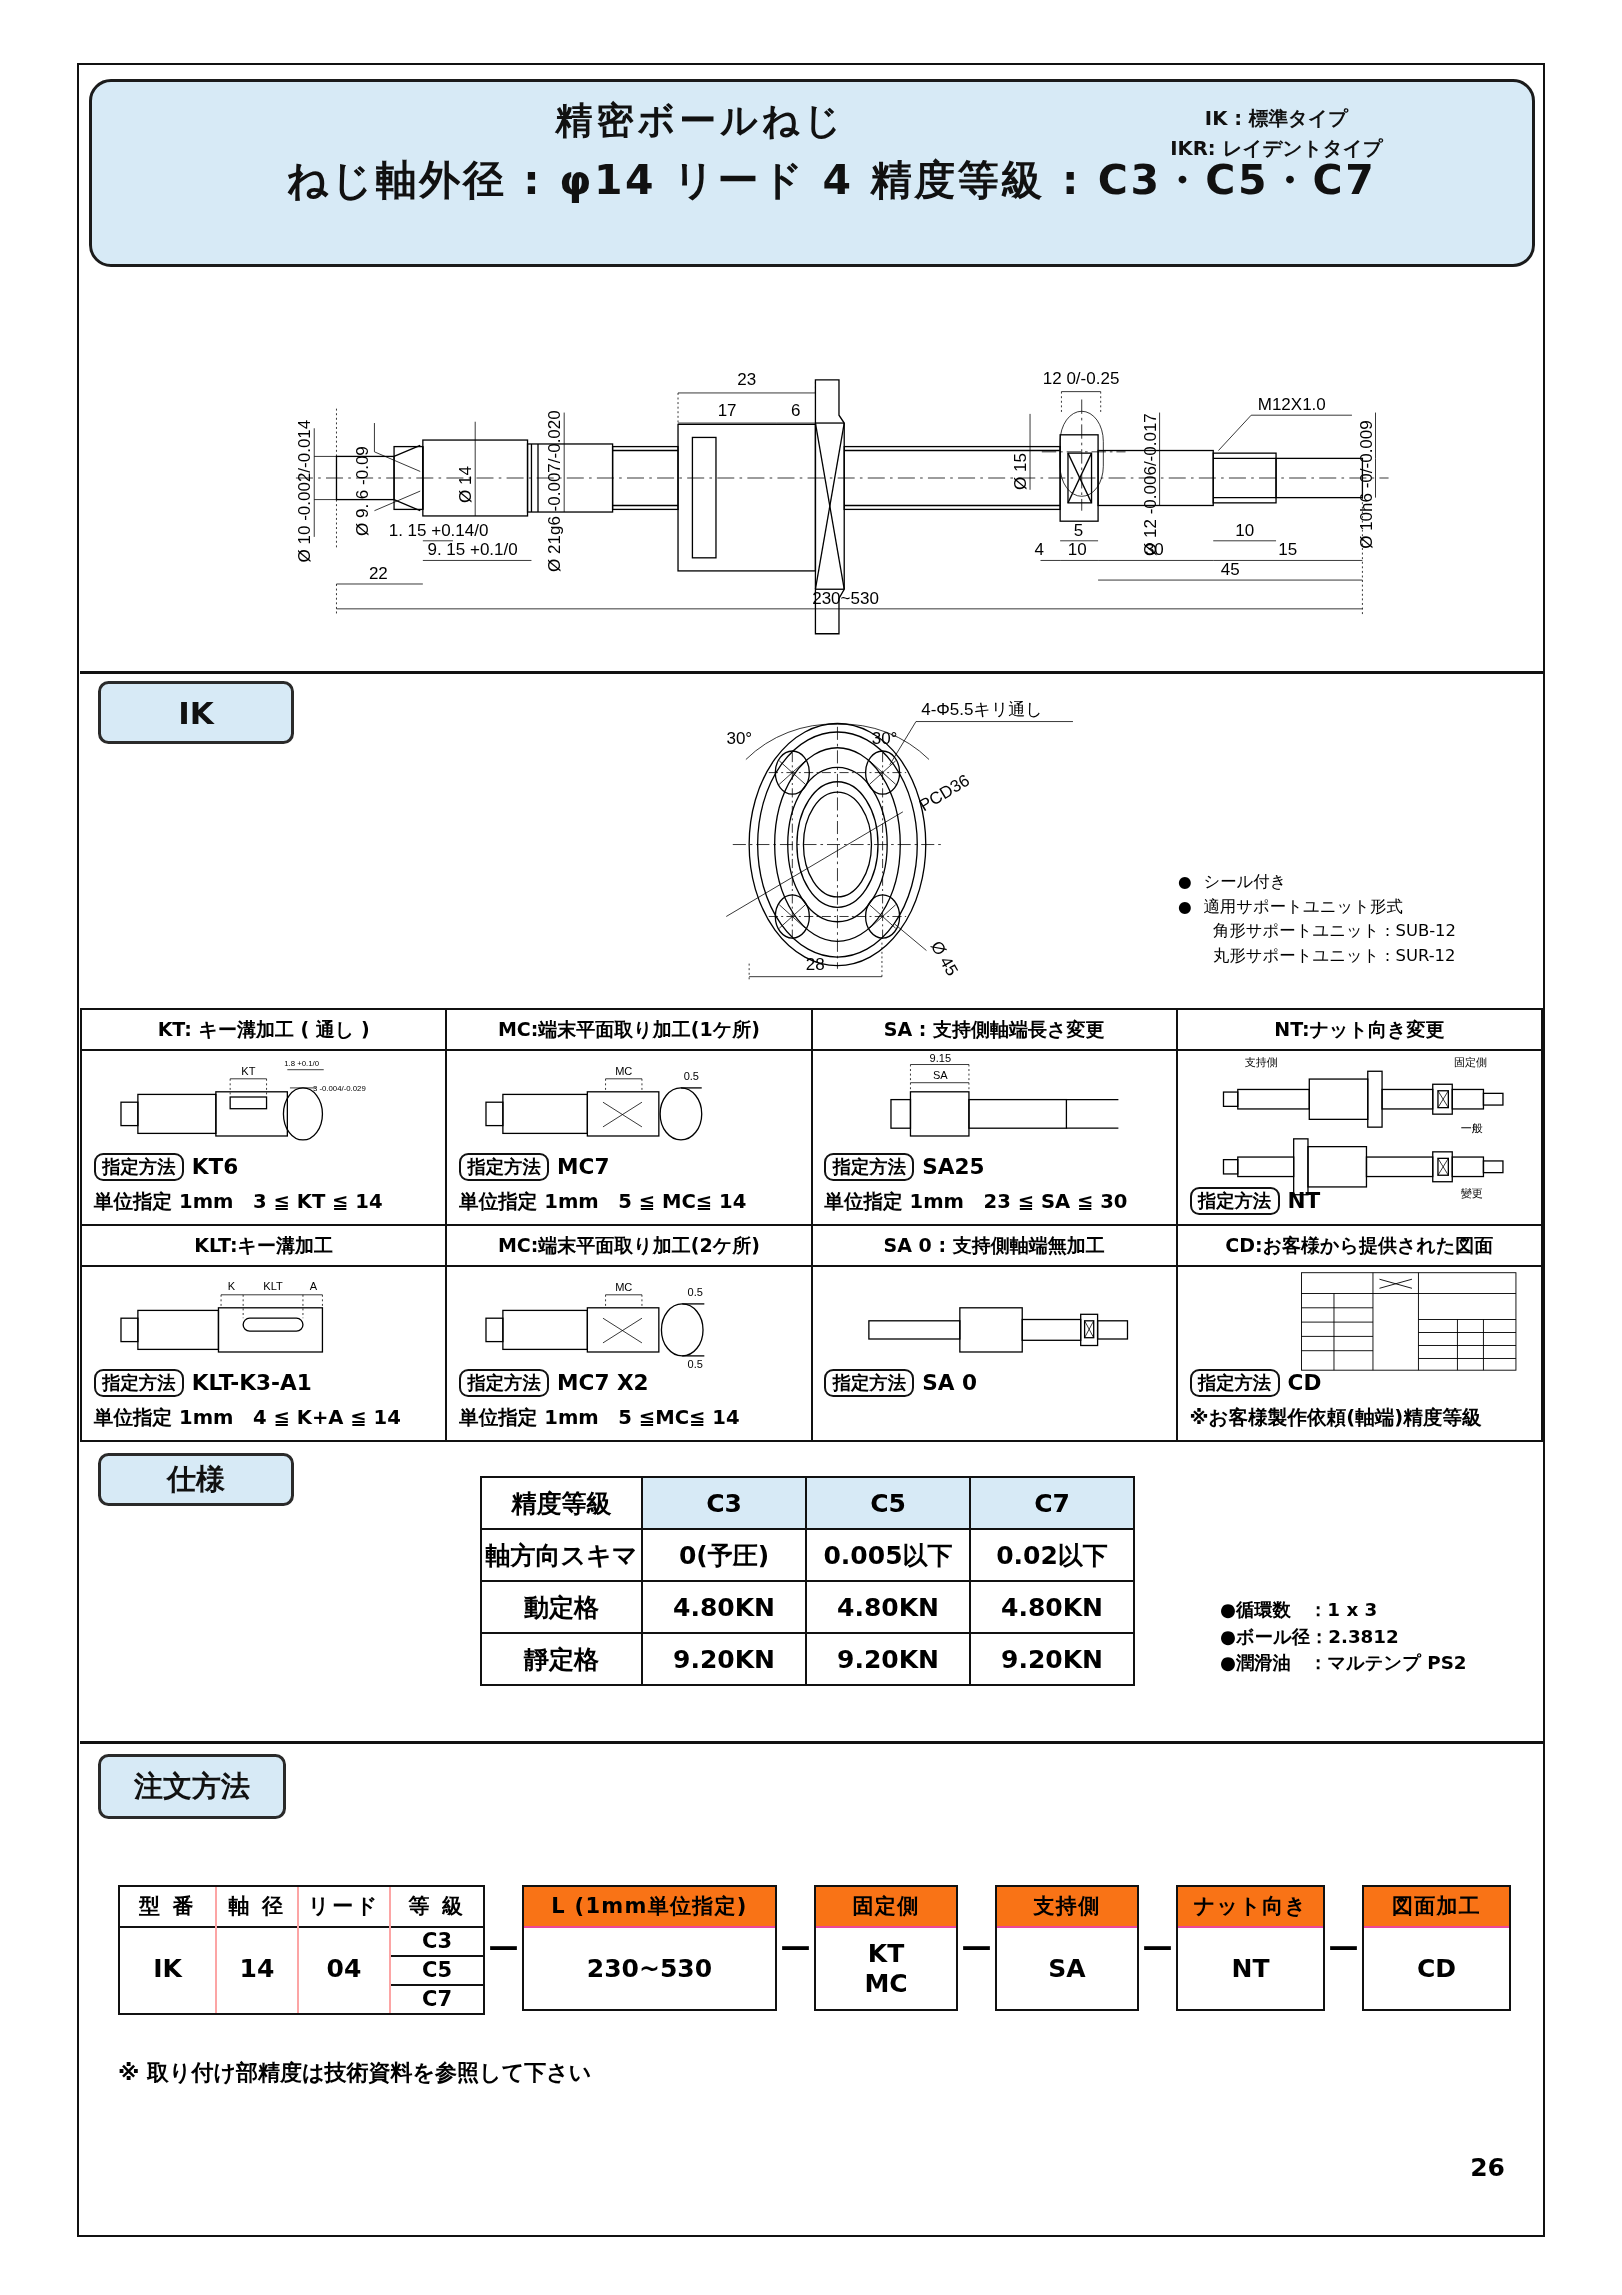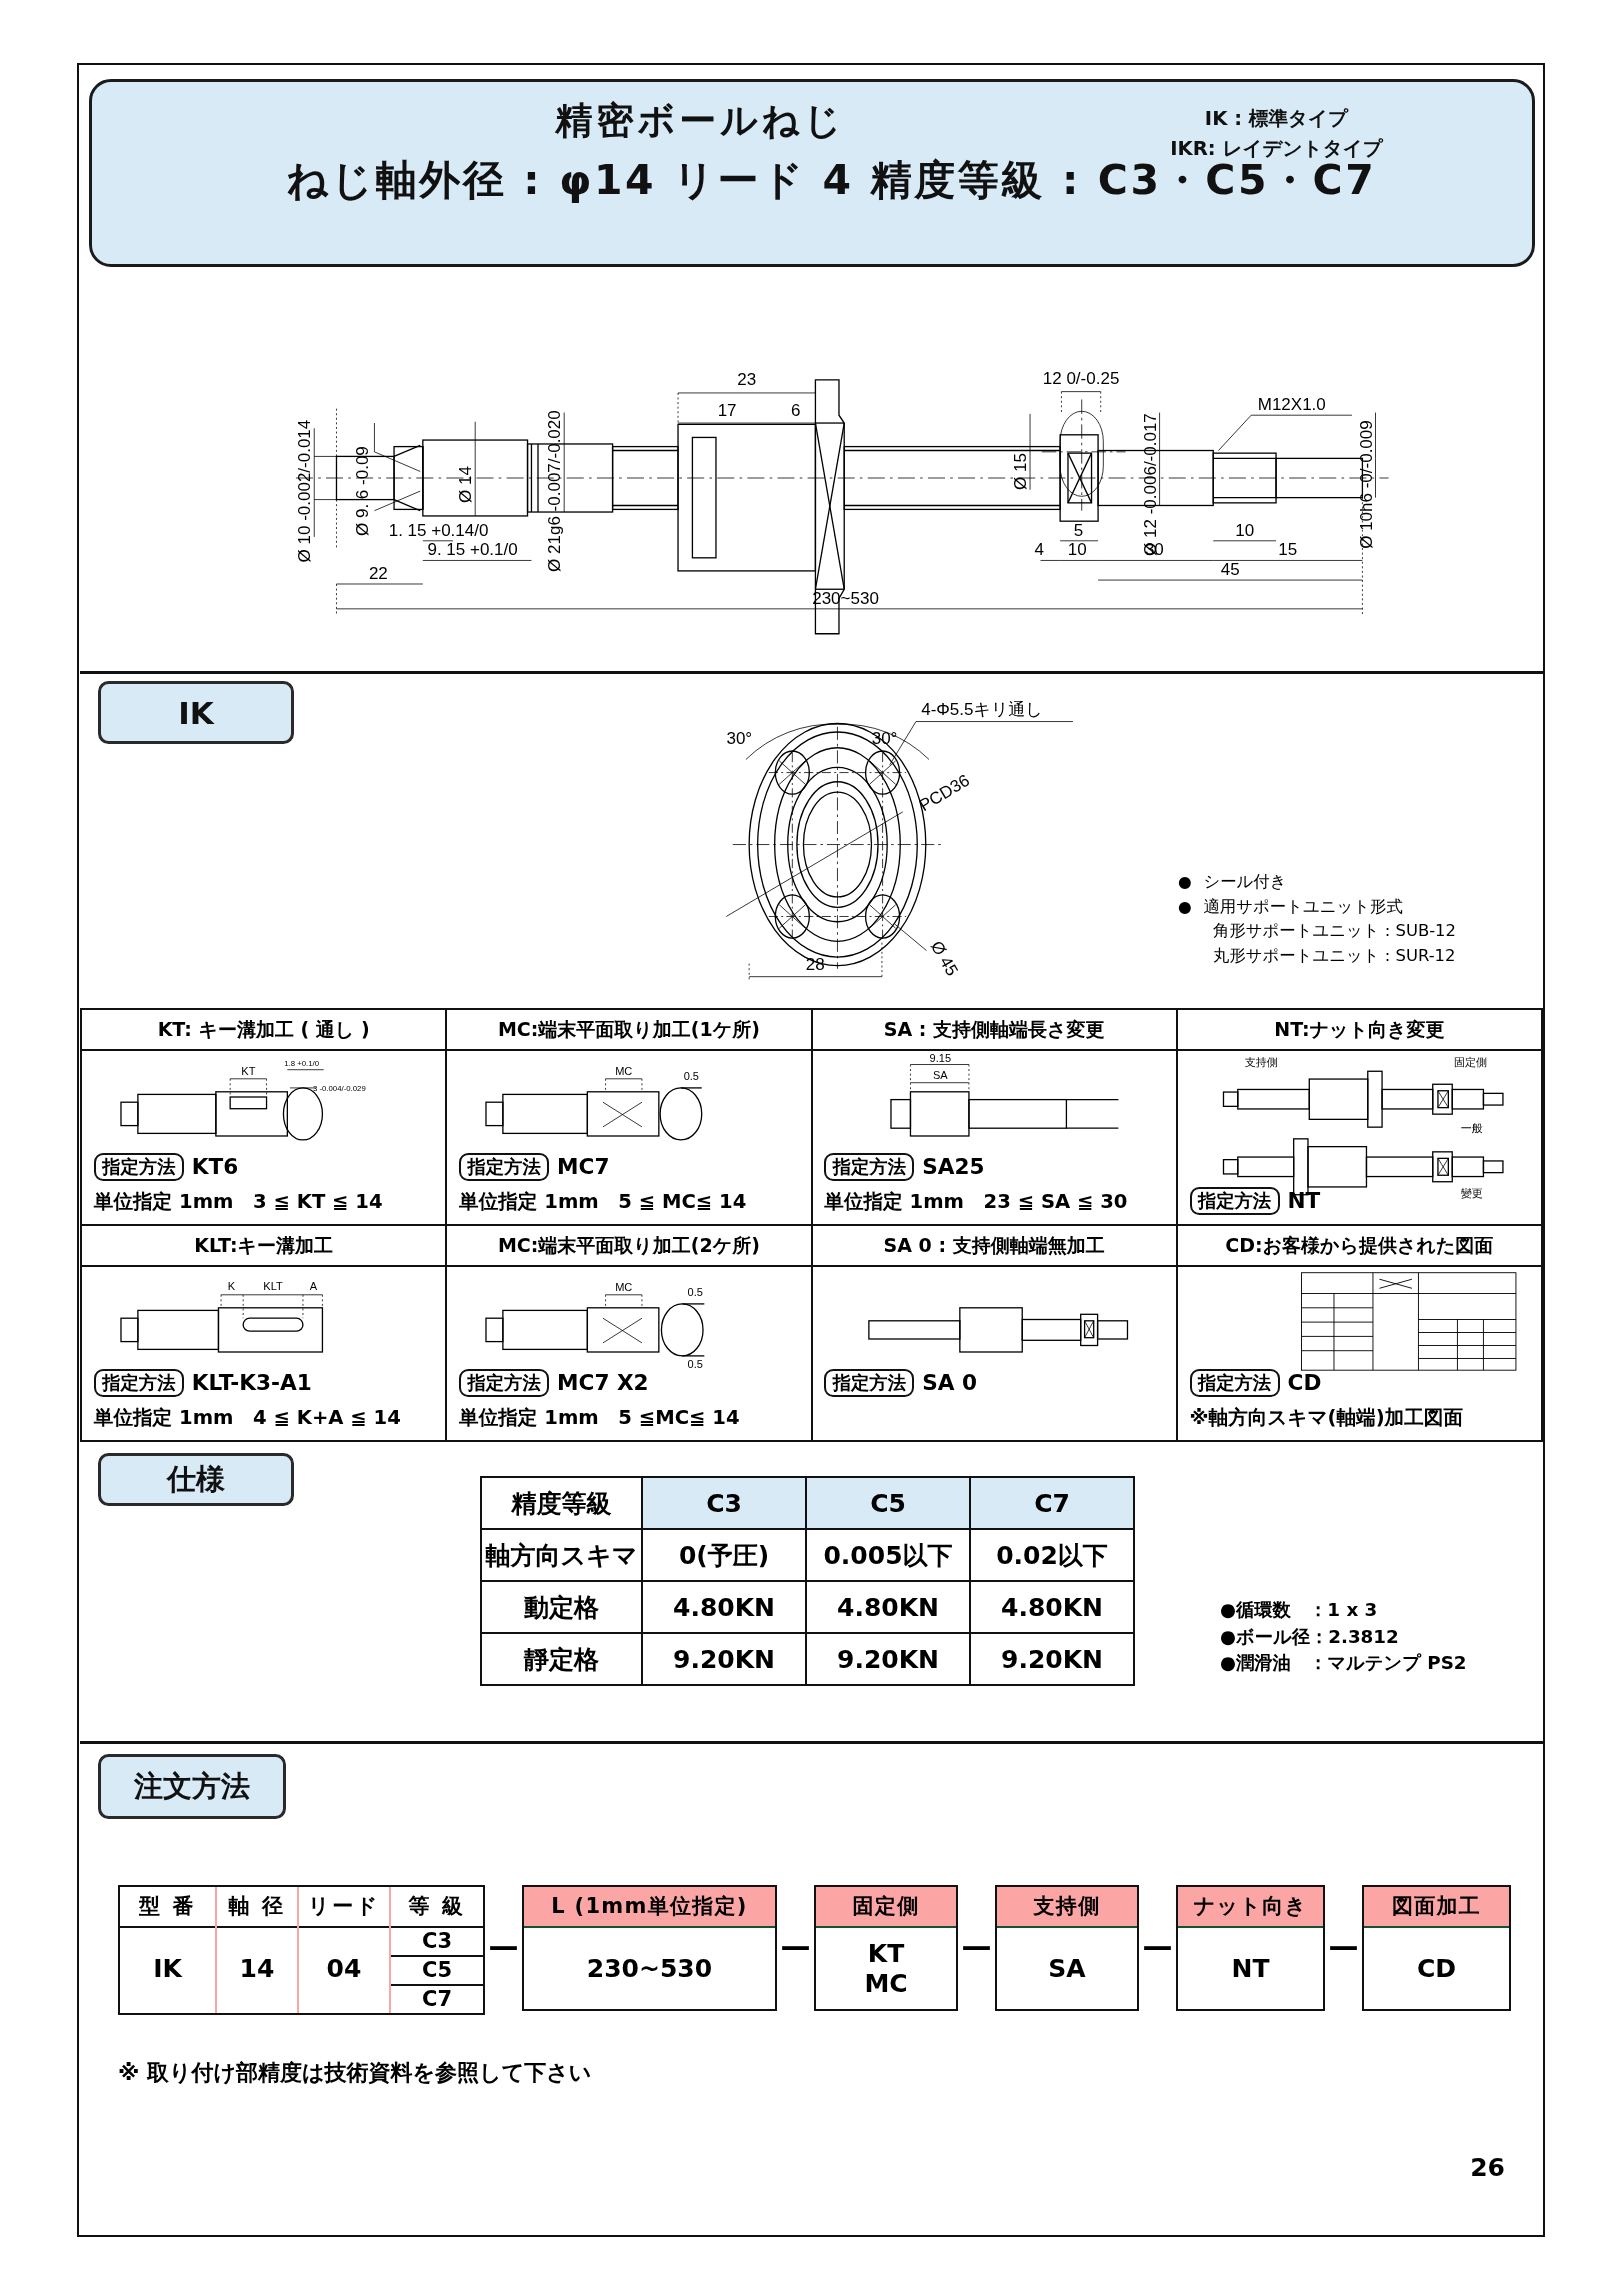--- a/index.html
+++ b/index.html
@@ -110,21 +110,21 @@
   .spec-notes{
     position:absolute;left:1220px;top:1597px;width:340px;
     font-family:"DejaVu Sans",sans-serif;font-size:18.3px;line-height:1.45;
     font-weight:700;
   }
   
   .order-label{left:98px;top:1754px;width:188px;height:65px;font-size:29px;}
   .order-row{position:absolute;left:118px;top:1885px;display:flex;align-items:flex-start;}
   .ord-box{border:2px solid #111;box-sizing:border-box;background:#fff;}
   .ord-hd{
-    background:#fca5a5;border-bottom:2px solid #14532d;
+    background:#f97316;border-bottom:2px solid #ec4899;
     text-align:center;font-family:"DejaVu Sans",sans-serif;
     font-weight:700;font-size:21px;height:39px;line-height:39px;
     letter-spacing:1.3px;
   }
   .ord-val{
     text-align:center;font-family:"DejaVu Sans",sans-serif;
     font-weight:700;font-size:25px;
     display:flex;align-items:center;justify-content:center;flex-direction:column;
     height:81px;line-height:1.18;
   }
@@ -625,21 +625,21 @@
             <line x1="430" y1="80" x2="430" y2="158"></line>
             <line x1="470" y1="80" x2="470" y2="158"></line>
             <line x1="310" y1="18" x2="360" y2="32"></line>
             <line x1="310" y1="32" x2="360" y2="18"></line>
           </g>
         </svg>
         <div class="spec-method">
           <span class="tag">指定方法</span>
           <span class="val">CD</span>
         </div>
-        <div class="unit-line">※軸方向スキマ(軸端)加工図面</div>
+        <div class="unit-line">※お客様製作依頼(軸端)精度等級</div>
       </td>
     </tr>
   </tbody>
     </table>
 
   <div class="sec-label spec-label">仕様</div>
 
   <table class="spec-table">
     <tbody>
         <tr>

